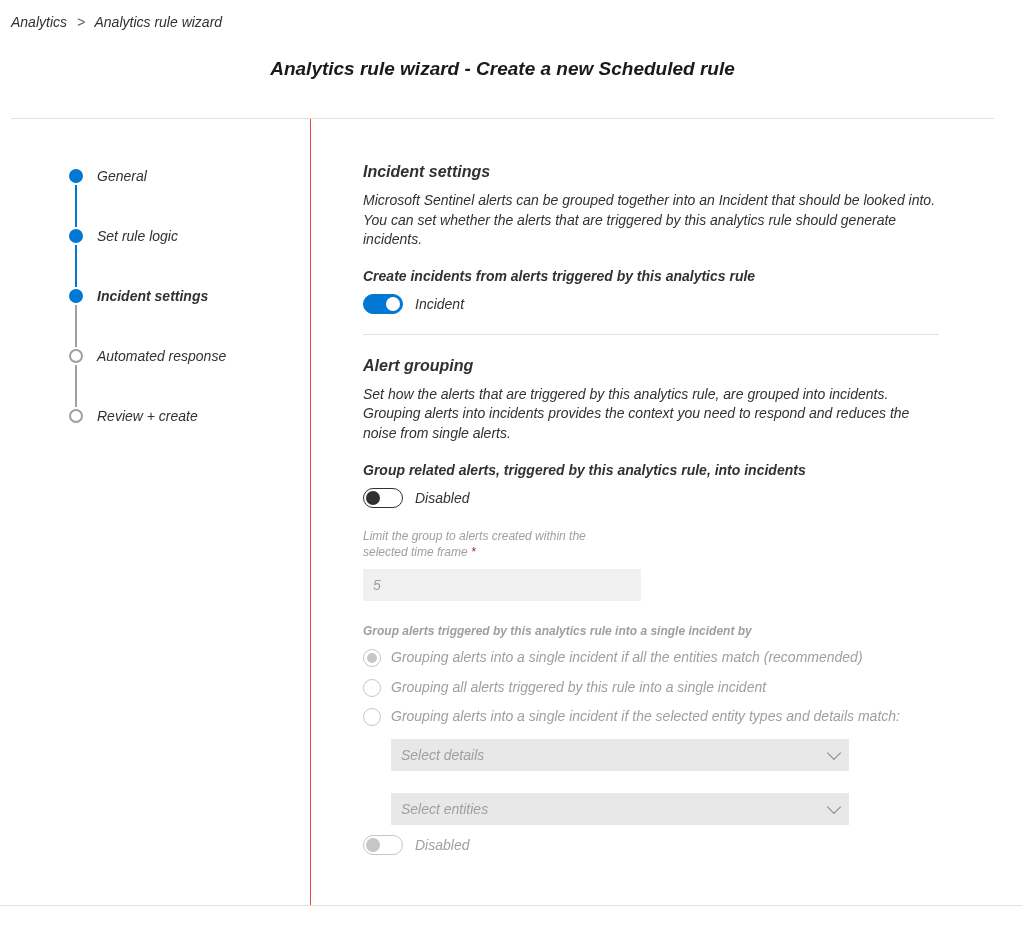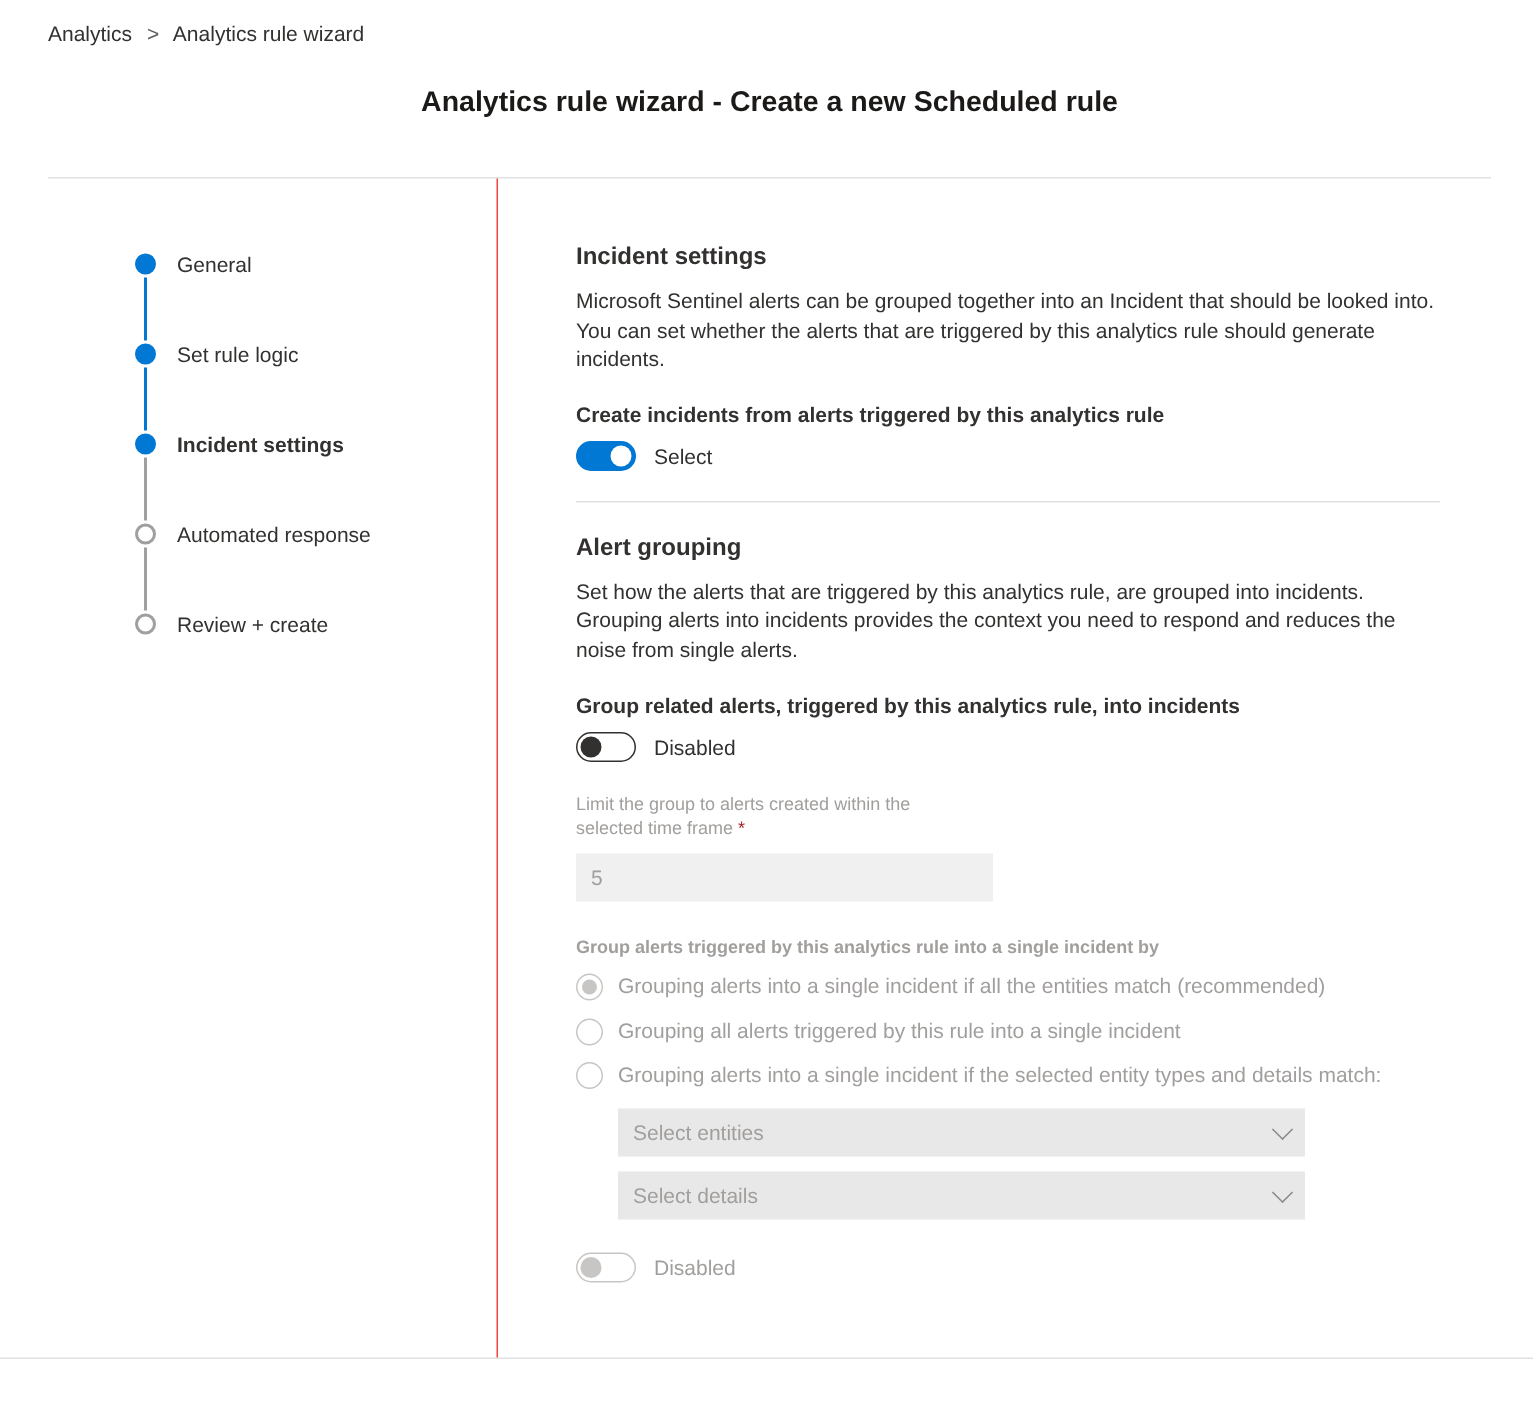--- a/index.html
+++ b/index.html
@@ -2,21 +2,21 @@
 <html><head>
 <meta charset="utf-8">
 <style>
   * { box-sizing: border-box; margin: 0; padding: 0; }
   body {
     font-family: "Segoe UI", -apple-system, Helvetica, Arial, sans-serif;
     color: #323130;
     background: #fff;
     font-size: 14px;
   }
-  .page { padding: 14px 28px 0 32px; }
+  .page { padding: 14px 28px 0 11px; font-style: italic; }
   .breadcrumb { font-size: 14px; color: #323130; margin-bottom: 28px; }
   .breadcrumb .crumb { color: #323130; }
   .breadcrumb .sep { color: #605e5c; padding: 0 6px; }
   h1.page-title {
     font-weight: 600;
     font-size: 19px;
     color: #1b1a19;
     margin-bottom: 38px;
     text-align: center;
   }
@@ -173,21 +173,21 @@
     <main class="content">
 
       <div class="section-title">Incident settings</div>
       <div class="section-desc">Microsoft Sentinel alerts can be grouped together into an Incident that should be looked into. You can set whether the alerts that are triggered by this analytics rule should generate incidents.</div>
 
       <div class="sub-label">Create incidents from alerts triggered by this analytics rule</div>
       <div class="toggle-row">
         <div class="toggle on">
           <div class="knob"></div>
         </div>
-        <span class="toggle-text">Select</span>
+        <span class="toggle-text">Incident</span>
       </div>
 
       <hr class="divider">
 
       <div class="section-title">Alert grouping</div>
       <div class="section-desc">Set how the alerts that are triggered by this analytics rule, are grouped into incidents. Grouping alerts into incidents provides the context you need to respond and reduces the noise from single alerts.</div>
 
       <div class="sub-label">Group related alerts, triggered by this analytics rule, into incidents</div>
       <div class="toggle-row">
         <div class="toggle off">
@@ -216,28 +216,28 @@
           <div class="radio-row">
             <div class="radio"></div>
             <div class="radio-label">Grouping all alerts triggered by this rule into a single incident</div>
           </div>
           <div class="radio-row">
             <div class="radio"></div>
             <div class="radio-label">Grouping alerts into a single incident if the selected entity types and details match:</div>
           </div>
         </div>
 
+      <div class="select wide" style="margin-bottom:22px;">
+        <span>Select details</span>
+        <span class="chevron"></span>
+      </div>
       <div class="select wide">
         <span>Select entities</span>
         <span class="chevron"></span>
       </div>
-      <div class="select wide" style="margin-bottom:22px;">
-        <span>Select details</span>
-        <span class="chevron"></span>
-      </div>
 
       <div class="toggle-row">
         <div class="toggle off disabled">
           <div class="knob"></div>
         </div>
         <span class="toggle-text muted-text">Disabled</span>
       </div>
 
     </main>
   </div>

